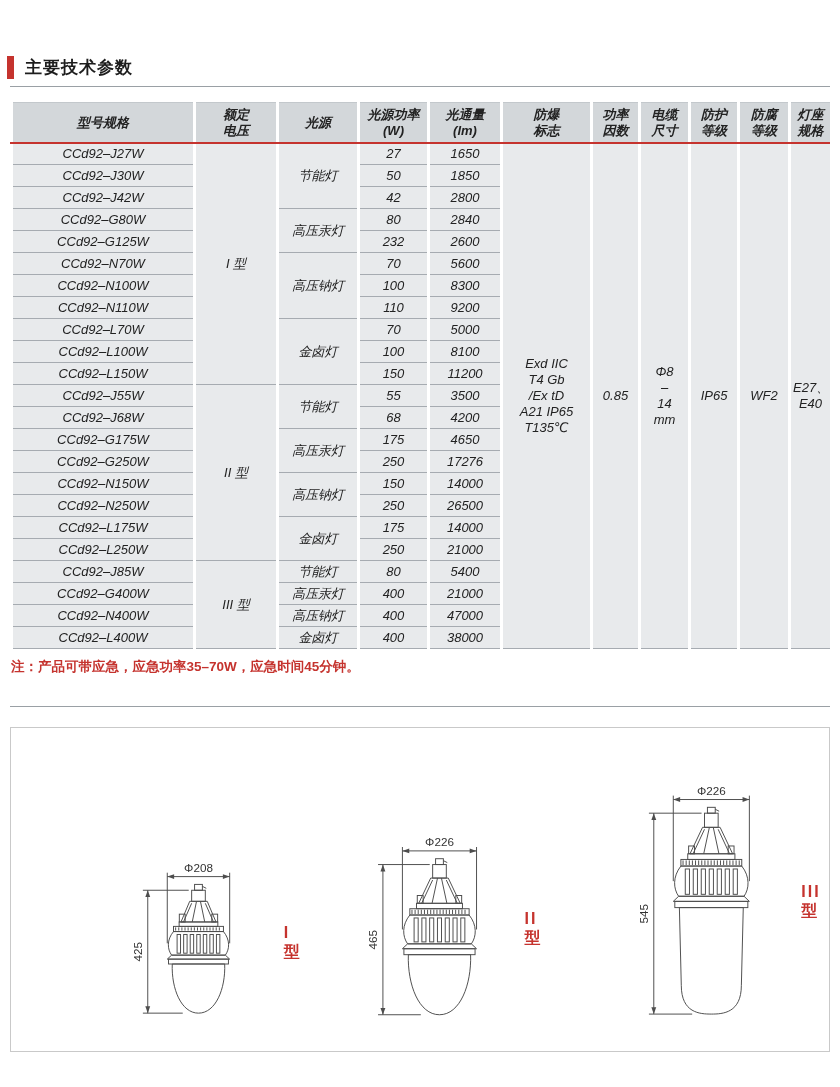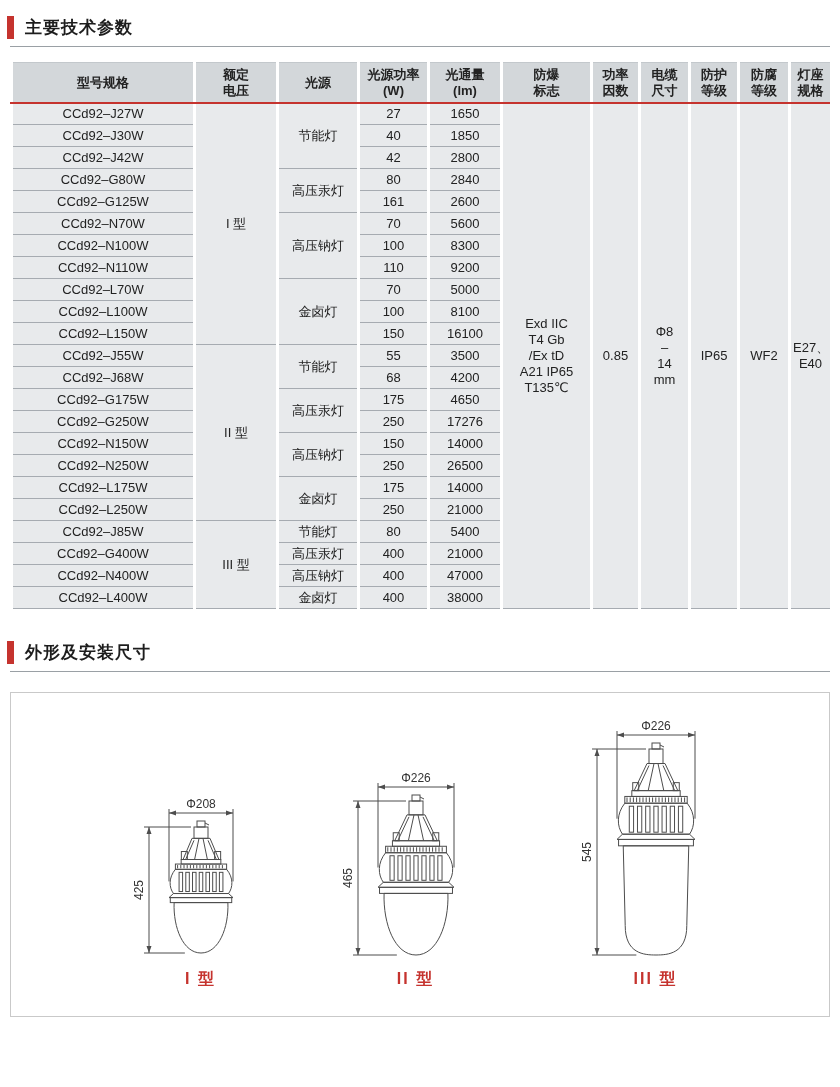--- a/index.html
+++ b/index.html
@@ -3,30 +3,30 @@
 <meta charset="utf-8">
 <style>
   :root { --accent:#c5332e; --line:#a6abb1; --cellbg:#e8eaec; --headbg:#d3d7da; --ink:#222; }
   * { box-sizing:border-box; }
   html,body { margin:0; padding:0; background:#fff; }
   body {
     width:840px; height:1087px; overflow:hidden;
     font-family:"Liberation Sans","DejaVu Sans",sans-serif;
     color:var(--ink); -webkit-font-smoothing:antialiased;
   }
-  .page { padding:14px 10px 0 10px; }
+  .page { padding:14px 10px 0 10px;margin-top:40px; }
 
   
   .section-header { display:flex; align-items:center; height:26px; margin-left:-3px; }
   .red-bar { width:7px; height:23px; background:var(--accent); margin-right:11px; }
   .section-title { font-size:17px; font-weight:bold; color:#1d1d1d; letter-spacing:1px; }
   .section-rule { border:none; border-top:1px solid #9aa0a5; margin:6px 0 0 0; }
 
   
-  .table-wrap { position:relative; margin-top:15px; }
+  .table-wrap { position:relative; margin-top:15px;font-style:italic; }
   table.spec { width:820px; table-layout:fixed; border-collapse:collapse; }
   table.spec th, table.spec td {
     border-left:3px solid #fff; border-right:3px solid #fff;
     text-align:center; vertical-align:middle;
     font-size:13px; line-height:16px; padding:0 2px;
   }
   table.spec th {
     background:var(--headbg); font-weight:bold; color:#222;
     height:40px; white-space:pre-line; border-top:1px solid #c3c8cc;
   }
@@ -41,21 +41,21 @@
 
   .dim-section { margin-top:30px; }
 
   
   .diagram-box {
     width:820px; height:325px; margin-top:20px;
     border:1px solid #c9c9c9; background:#fff;
     display:flex; align-items:flex-end;
     padding:0 0 26px 88px;
   }
-  .lamp-col { display:flex; flex-direction:column; align-items:center; }
+  .lamp-col { display:flex; flex-direction:row; align-items:center; }
   .lamp-col.c2 { margin-left:40px; }
   .lamp-col.c3 { margin-left:59px; }
   .lamp-label { font-size:16px; font-weight:bold; color:var(--accent); margin-top:6px; letter-spacing:2px; }
   svg text { font-family:"Liberation Sans","DejaVu Sans",sans-serif; }
 </style>
 </head>
 <body>
 
 <div class="page">
 
@@ -121,37 +121,37 @@
 –
 14
 mm</td>
             <td rowspan="23" class="multi">IP65</td>
             <td rowspan="23" class="multi">WF2</td>
             <td rowspan="23" class="multi">E27、
 E40</td>
           </tr>
           <tr>
             <td>CCd92–J30W</td>
-            <td>40</td>
+            <td>50</td>
             <td>1850</td>
           </tr>
           <tr>
             <td>CCd92–J42W</td>
             <td>42</td>
             <td>2800</td>
           </tr>
           <tr>
             <td>CCd92–G80W</td>
             <td rowspan="2">高压汞灯</td>
             <td>80</td>
             <td>2840</td>
           </tr>
           <tr>
             <td>CCd92–G125W</td>
-            <td>161</td>
+            <td>232</td>
             <td>2600</td>
           </tr>
           <tr>
             <td>CCd92–N70W</td>
             <td rowspan="3">高压钠灯</td>
             <td>70</td>
             <td>5600</td>
           </tr>
           <tr>
             <td>CCd92–N100W</td>
@@ -170,21 +170,21 @@
             <td>5000</td>
           </tr>
           <tr>
             <td>CCd92–L100W</td>
             <td>100</td>
             <td>8100</td>
           </tr>
           <tr>
             <td>CCd92–L150W</td>
             <td>150</td>
-            <td>16100</td>
+            <td>11200</td>
           </tr>
           <tr>
             <td>CCd92–J55W</td>
             <td rowspan="8">II 型</td>
             <td rowspan="2">节能灯</td>
             <td>55</td>
             <td>3500</td>
           </tr>
           <tr>
             <td>CCd92–J68W</td>
@@ -247,26 +247,23 @@
             <td>CCd92–L400W</td>
             <td>金卤灯</td>
             <td>400</td>
             <td>38000</td>
           </tr>
         </tbody>
     </table>
     <div class="red-line"></div>
   </div>
 
+  <p class="note">注：产品可带应急，应急功率35–70W，应急时间45分钟。</p>
 
   <div class="dim-section">
-    <div class="section-header">
-      <span class="red-bar"></span>
-      <span class="section-title">外形及安装尺寸</span>
-    </div>
     <hr class="section-rule">
 
     <div class="diagram-box">
       <div class="lamp-col c1">
         <svg id="lamp-0" width="175" height="170" viewBox="0 0 175 170">
             <rect x="98" y="28" width="8" height="6" fill="none" stroke="#4d4d4d" stroke-width="1"></rect>
             <line x1="106" y1="30" x2="110" y2="32" stroke="#4d4d4d" stroke-width="1"></line>
             <rect x="95" y="34" width="14" height="11.339999999999998" fill="none" stroke="#4d4d4d" stroke-width="1"></rect>
             <polygon points="93,45.339999999999996 111,45.339999999999996 119.92,66.508 84.08,66.508" fill="none" stroke="#4d4d4d"></polygon>
             <line x1="95" y1="47.339999999999996" x2="86.64" y2="66.508" stroke="#4d4d4d" stroke-width="1"></line>

